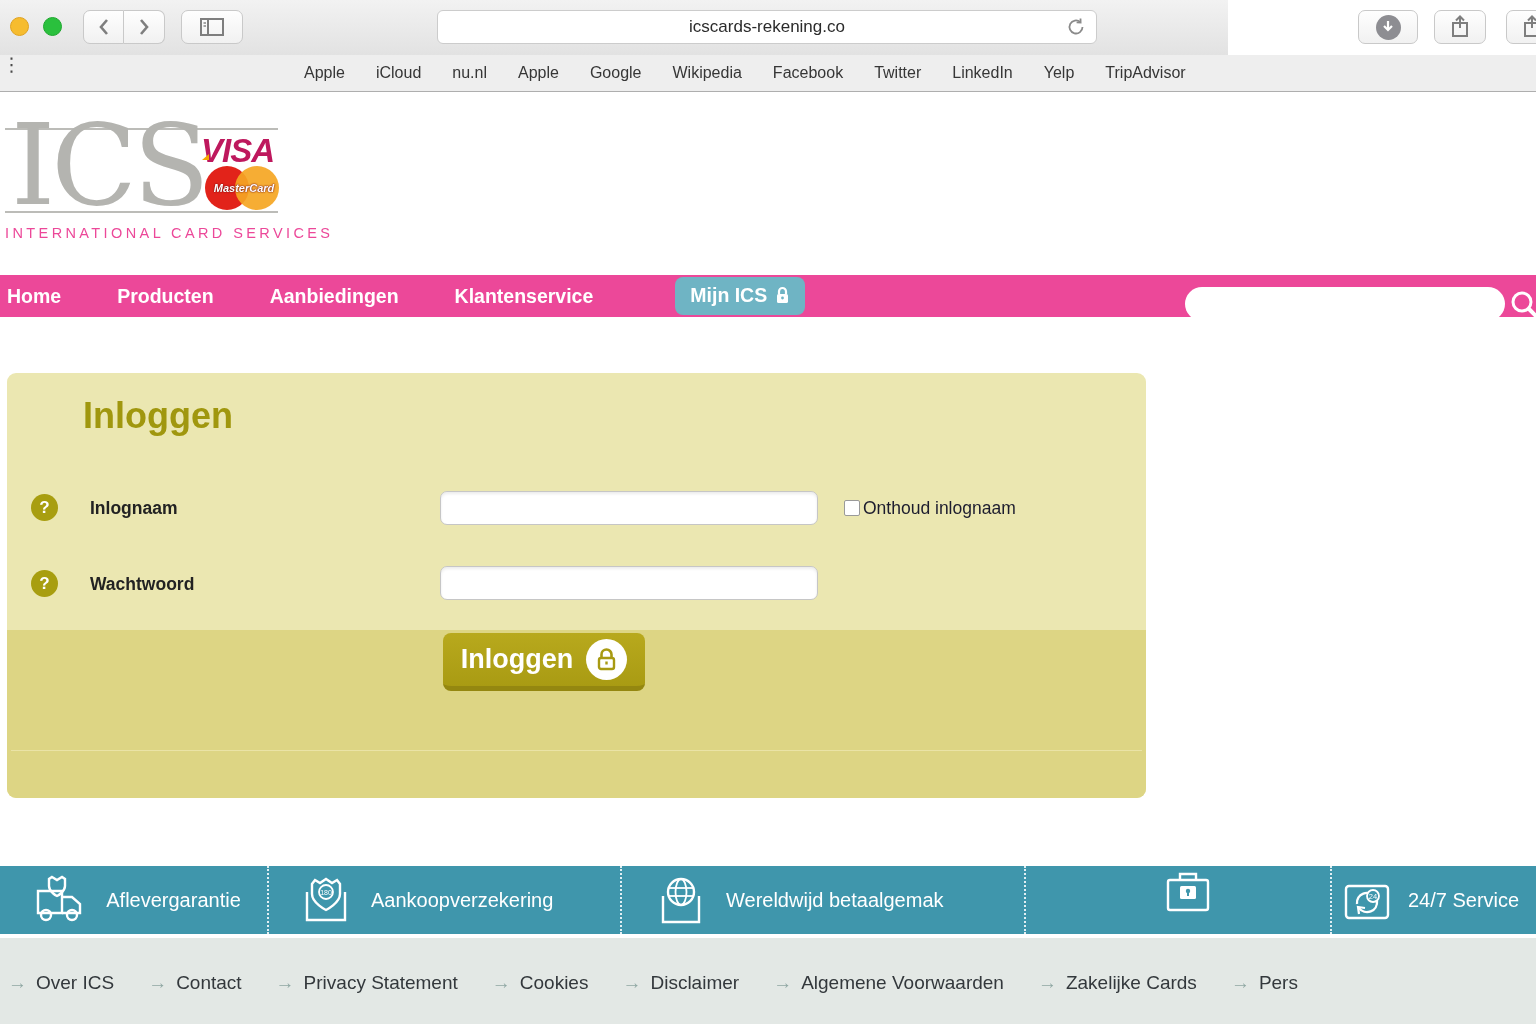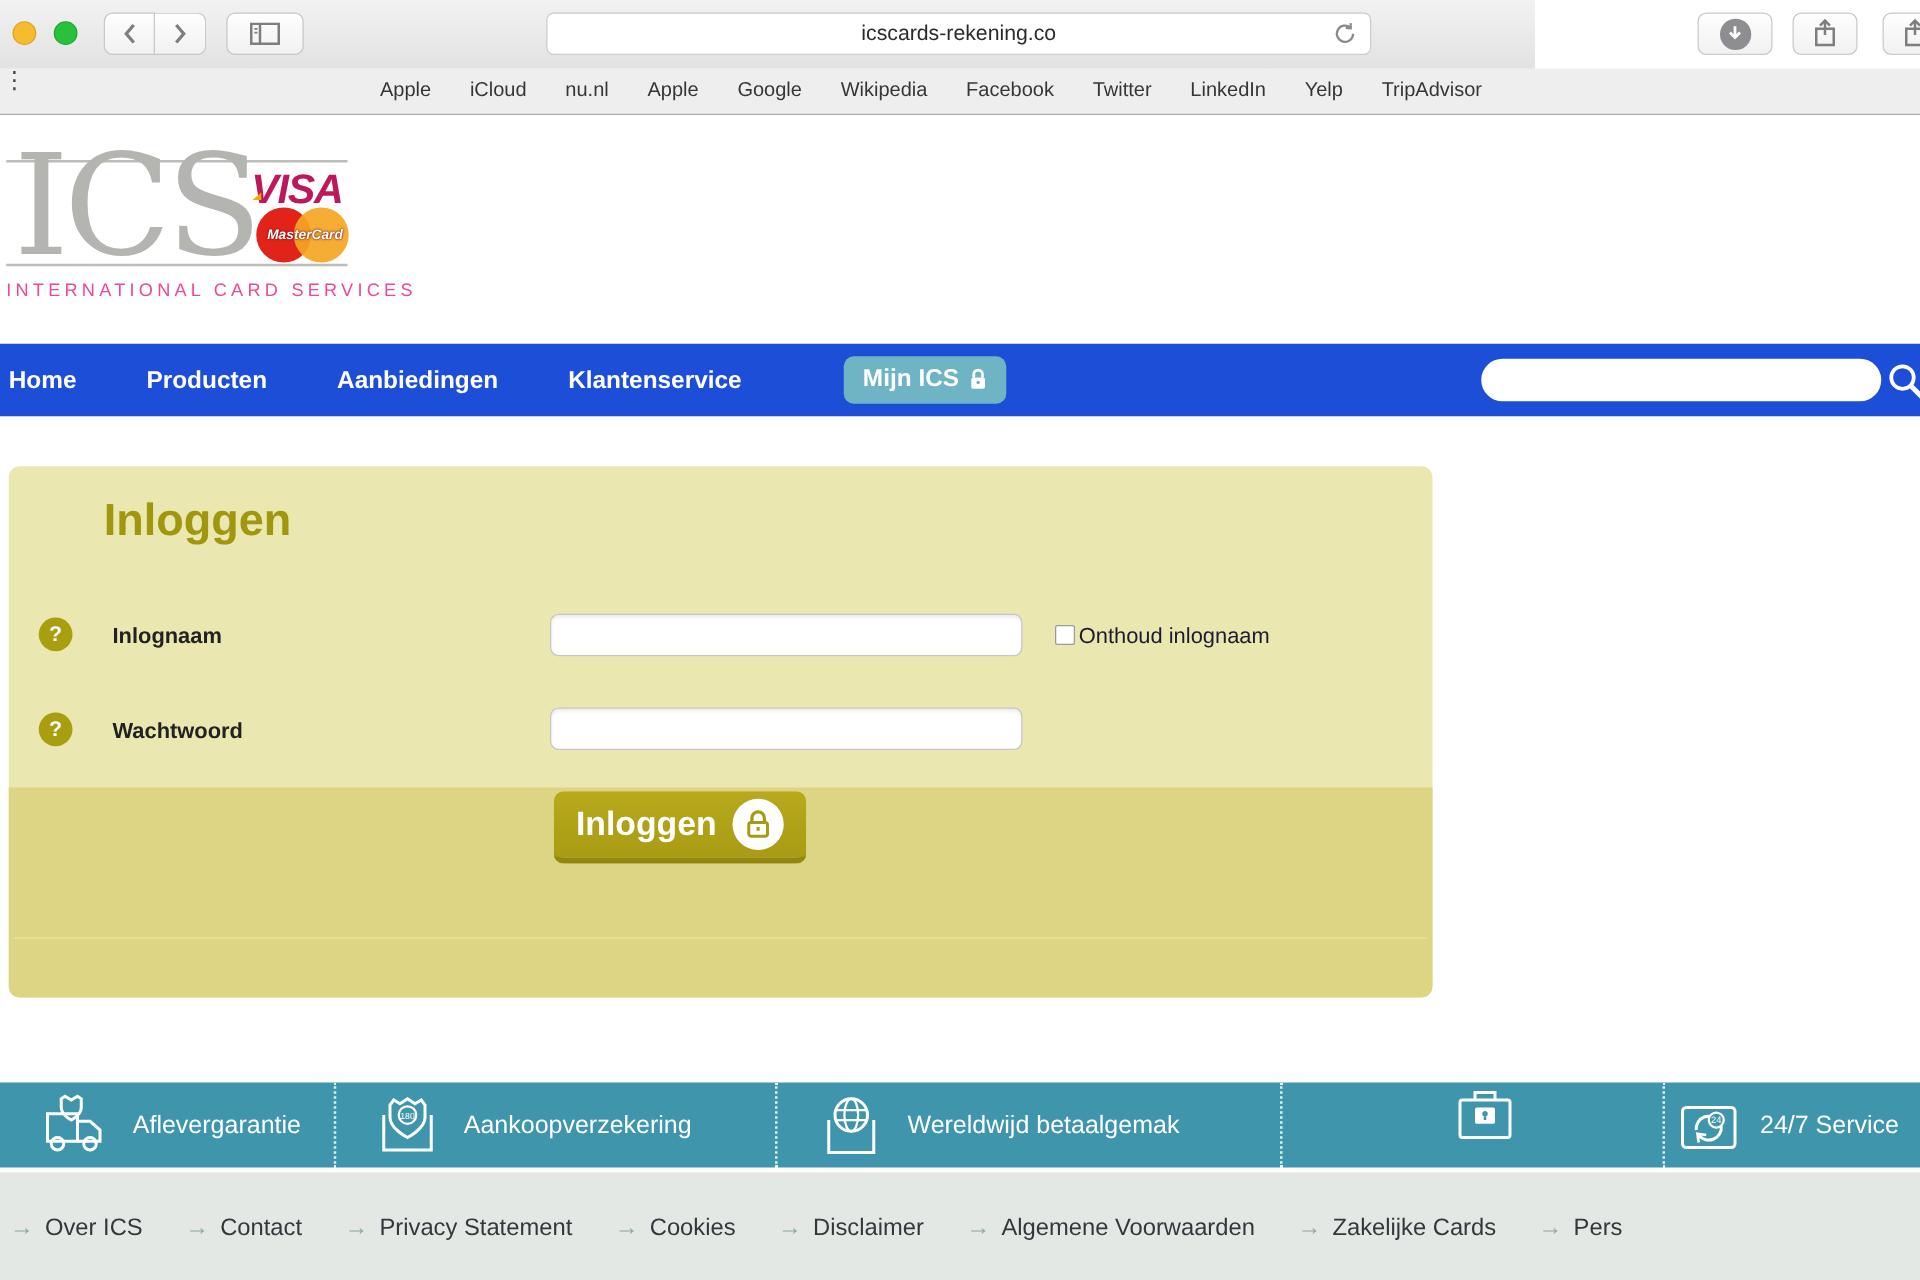--- a/index.html
+++ b/index.html
@@ -53,21 +53,21 @@
   .mc .c1 { position:absolute; left:0; top:0; width:44px; height:44px; border-radius:50%; background:#e2231a; }
   .mc .c2 { position:absolute; left:30px; top:0; width:44px; height:44px; border-radius:50%;
             background:#f5a623; opacity:0.92; }
   .mc .mc-text { position:absolute; left:1px; top:16px; width:76px; text-align:center; color:#fff;
                  font-style:italic; font-weight:bold; font-size:11px;
                  text-shadow:0 0 2px #7a1010, 0 0 1px #7a1010; }
   .logo-sub { position:absolute; left:0; top:107px; width:276px; font-size:14.5px; color:#ec4899;
               letter-spacing:3.4px; white-space:nowrap; }
 
   
-  .navbar { position:absolute; left:0; top:275px; width:1536px; height:58px; background:#1d4ed8;
+  .navbar { position:absolute; left:0; top:275px; width:1536px; height:42px; background:#ec4899;
             display:flex; align-items:center; }
   .nav-items { display:flex; gap:56px; padding-left:7px; align-items:center; }
   .nav-link { color:#fff; font-weight:bold; font-size:19.5px; white-space:nowrap; }
   .mijn-pill { margin-left:26px; background:#6fb4c4; border-radius:8px; padding:7px 15px 8px 15px;
                color:#fff; font-weight:bold; font-size:19.5px; display:flex; align-items:center; gap:8px; }
   .nav-search { position:absolute; left:1185px; top:12px; width:320px; height:34px; background:#fff;
                 border:none; border-radius:17px; padding:0 14px; font-size:16px; color:#333; outline:none; }
   .nav-mag { position:absolute; left:1510px; top:15px; }
 
   

